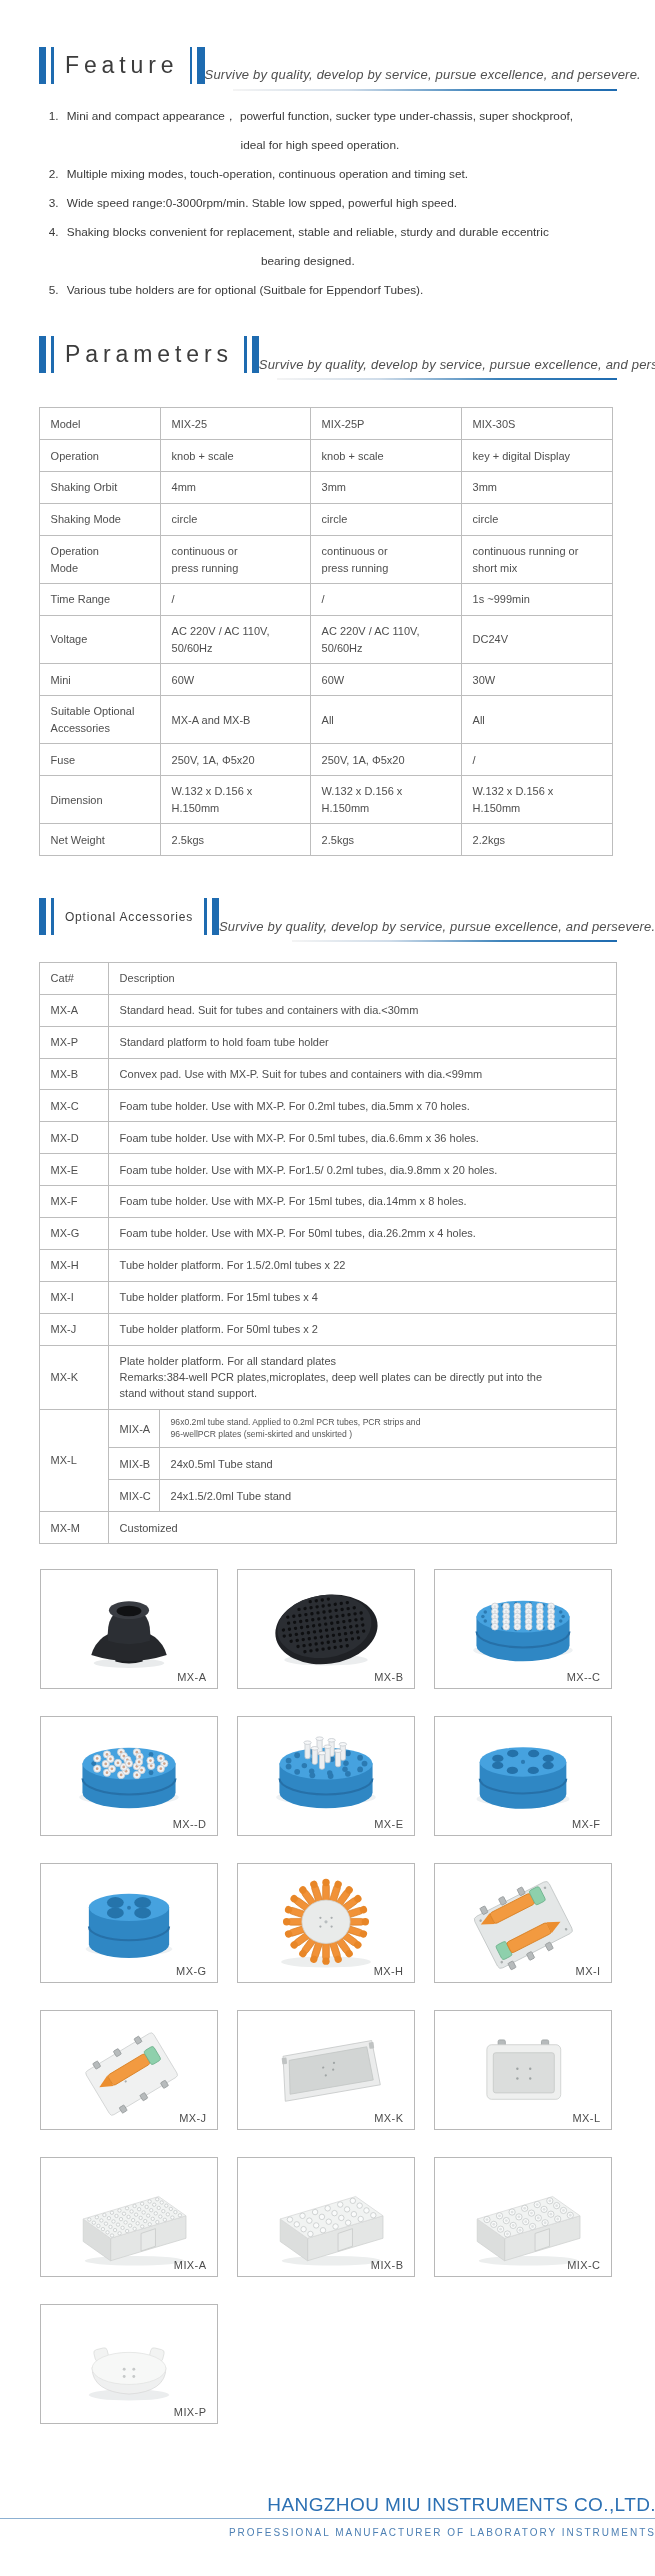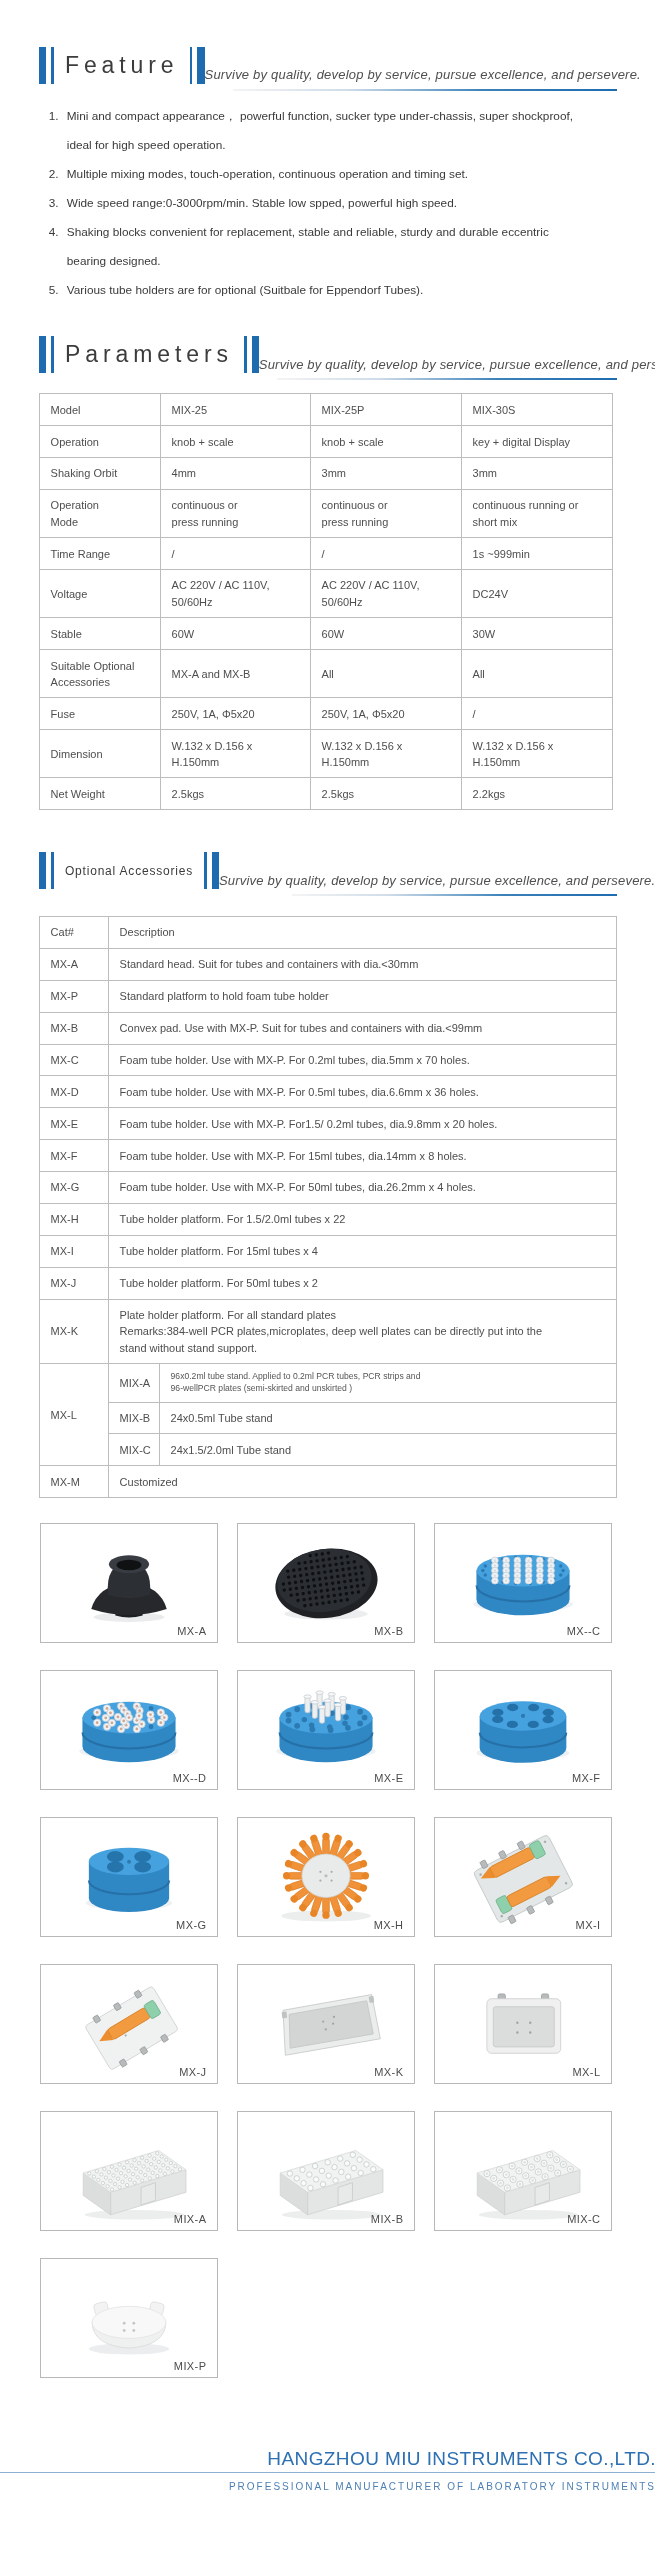--- a/index.html
+++ b/index.html
@@ -15,26 +15,26 @@
   .g12{width:9.8px;flex:none;}
   .sec-title{font-size:23px;letter-spacing:4.9px;color:#3c3c3c;font-weight:300;white-space:nowrap;padding:0 1.6px;}
   .sec-title.small{font-size:12px;letter-spacing:0.8px;}
   .tagline{margin-left:auto;font-style:italic;font-size:13px;color:#4f4f4f;letter-spacing:0.2px;align-self:flex-end;padding-bottom:1.6px;white-space:nowrap;}
   .sec-underline{position:absolute;bottom:0;right:0;height:2.4px;background:linear-gradient(90deg,#f4f4f4 0%,#cfdce9 30%,#3c82ba 65%,#1e6bb0 100%);}
 
   
   .features{margin:11.4px 39px 0 39px;}
   .fi{display:flex;font-size:11.8px;line-height:29px;color:#3a3a3a;}
   .fn{flex:none;width:18px;margin-left:9.8px;}
-  .ft{white-space:pre-line;}
+  .ft{white-space:pre-line;text-align:center;}
 
   
   table{border-collapse:collapse;table-layout:fixed;margin-left:39px;}
   td,th{border:0.8px solid #bdbdbd;font-size:11px;font-weight:normal;color:#4e4e4e;text-align:left;vertical-align:middle;padding:7.3px 8.1px 7.3px 10.6px;line-height:16.3px;white-space:pre-line;}
-  .ptable{width:572px;margin-top:13px;}
+  .ptable{width:572px;margin-top:27px;}
   .atable{width:577px;margin-top:19.6px;border-radius:25px;}
   .atable td.cat,.atable th.cat{padding-left:10.6px;}
   .atable td.small{font-size:8.6px;line-height:11.4px;color:#555;}
 
   
   .gallery{margin:24.4px 0 0 40px;display:grid;grid-template-columns:repeat(3,178px);column-gap:19px;row-gap:27px;}
   .card{position:relative;width:178px;height:120px;border:0.8px solid #b8b8b8;background:#fff;box-sizing:border-box;}
   .card svg{display:block;width:100%;height:100%;}
   .card .lbl{position:absolute;right:10.6px;bottom:4.9px;font-size:11px;color:#4c4c4c;letter-spacing:0.4px;background:transparent;}
 
@@ -126,20 +126,26 @@
           <td>knob + scale</td>
           <td>key + digital Display</td>
         </tr>
         <tr>
           <td>Shaking Orbit</td>
           <td>4mm</td>
           <td>3mm</td>
           <td>3mm</td>
         </tr>
         <tr>
+          <td>Shaking Mode</td>
+          <td>circle</td>
+          <td>circle</td>
+          <td>circle</td>
+        </tr>
+        <tr>
           <td>Operation
 Mode</td>
           <td>continuous or
 press running</td>
           <td>continuous or
 press running</td>
           <td>continuous running or
 short mix</td>
         </tr>
         <tr>
@@ -150,21 +156,21 @@
         </tr>
         <tr>
           <td>Voltage</td>
           <td>AC 220V / AC 110V,
 50/60Hz</td>
           <td>AC 220V / AC 110V,
 50/60Hz</td>
           <td>DC24V</td>
         </tr>
         <tr>
-          <td>Stable</td>
+          <td>Mini</td>
           <td>60W</td>
           <td>60W</td>
           <td>30W</td>
         </tr>
         <tr>
           <td>Suitable Optional
 Accessories</td>
           <td>MX-A and MX-B</td>
           <td>All</td>
           <td>All</td>

